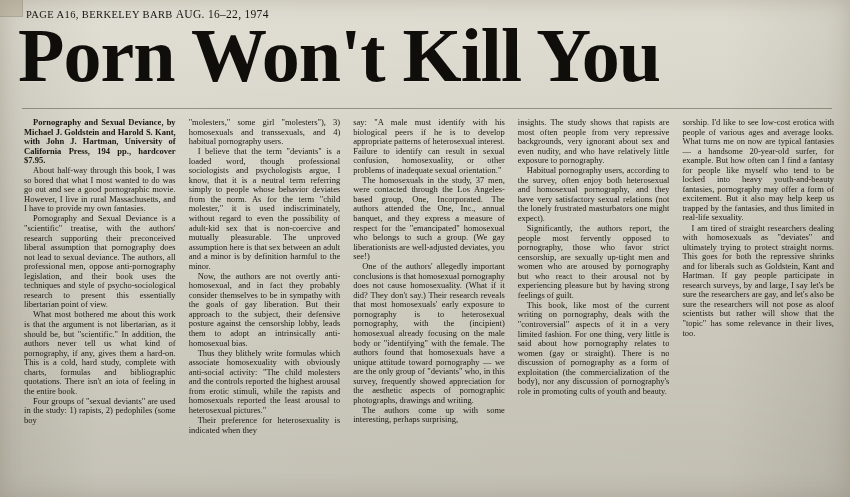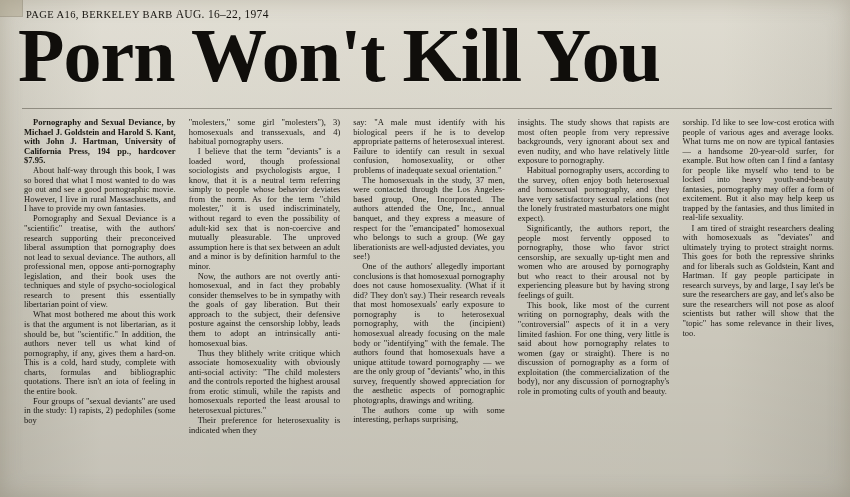--- a/index.html
+++ b/index.html
@@ -142,21 +142,21 @@
       <p>About half-way through this book, I was so bored that what I most wanted to do was go out and see a good pornographic movie. However, I live in rural Massachusetts, and I have to provide my own fantasies.</p>
       <p>Pornography and Sexual Deviance is a "scientific" treatise, with the authors' research supporting their preconceived liberal assumption that pornography does not lead to sexual deviance. The authors, all professional men, oppose anti-pornography legislation, and their book uses the techniques and style of psycho-sociological research to present this essentially libertarian point of view.</p>
       <p>What most bothered me about this work is that the argument is not libertarian, as it should be, but "scientific." In addition, the authors never tell us what kind of pornography, if any, gives them a hard-on. This is a cold, hard study, complete with charts, formulas and bibliographic quotations. There isn't an iota of feeling in the entire book.</p>
       <p>Four groups of "sexual deviants" are used in the study: 1) rapists, 2) pedophiles (some boy</p>
     </div>
 
     <div class="col">
       <p class="first">"molesters," some girl "molesters"), 3) homosexuals and transsexuals, and 4) habitual pornography users.</p>
       <p>I believe that the term "deviants" is a loaded word, though professional sociologists and psychologists argue, I know, that it is a neutral term referring simply to people whose behavior deviates from the norm. As for the term "child molester," it is used indiscriminately, without regard to even the possibility of adult-kid sex that is non-coercive and mutually pleasurable. The unproved assumption here is that sex between an adult and a minor is by definition harmful to the minor.</p>
       <p>Now, the authors are not overtly anti-homosexual, and in fact they probably consider themselves to be in sympathy with the goals of gay liberation. But their approach to the subject, their defensive posture against the censorship lobby, leads them to adopt an intrinsically anti-homosexual bias.</p>
-      <p>Thus they blithely write critique which associate homosexuality with obviously anti-social activity: "The child molesters and the controls reported the highest arousal from erotic stimuli, while the rapists and homosexuals reported the least arousal to heterosexual pictures."</p>
+      <p>Thus they blithely write formulas which associate homosexuality with obviously anti-social activity: "The child molesters and the controls reported the highest arousal from erotic stimuli, while the rapists and homosexuals reported the least arousal to heterosexual pictures."</p>
       <p>Their preference for heterosexuality is indicated when they</p>
     </div>
 
     <div class="col">
       <p class="first">say: "A male must identify with his biological peers if he is to develop appropriate patterns of heterosexual interest. Failure to identify can result in sexual confusion, homosexuality, or other problems of inadequate sexual orientation."</p>
       <p>The homosexuals in the study, 37 men, were contacted through the Los Angeles-based group, One, Incorporated. The authors attended the One, Inc., annual banquet, and they express a measure of respect for the "emancipated" homosexual who belongs to such a group. (We gay liberationists are well-adjusted deviates, you see!)</p>
       <p>One of the authors' allegedly important conclusions is that homosexual pornography does not cause homosexuality. (What if it did? They don't say.) Their research reveals that most homosexuals' early exposure to pornography is to heterosexual pornography, with the (incipient) homosexual already focusing on the male body or "identifying" with the female. The authors found that homosexuals have a unique attitude toward pornography — we are the only group of "deviants" who, in this survey, frequently showed appreciation for the aesthetic aspects of pornographic photographs, drawings and writing.</p>
       <p>The authors come up with some interesting, perhaps surprising,</p>
     </div>
 

